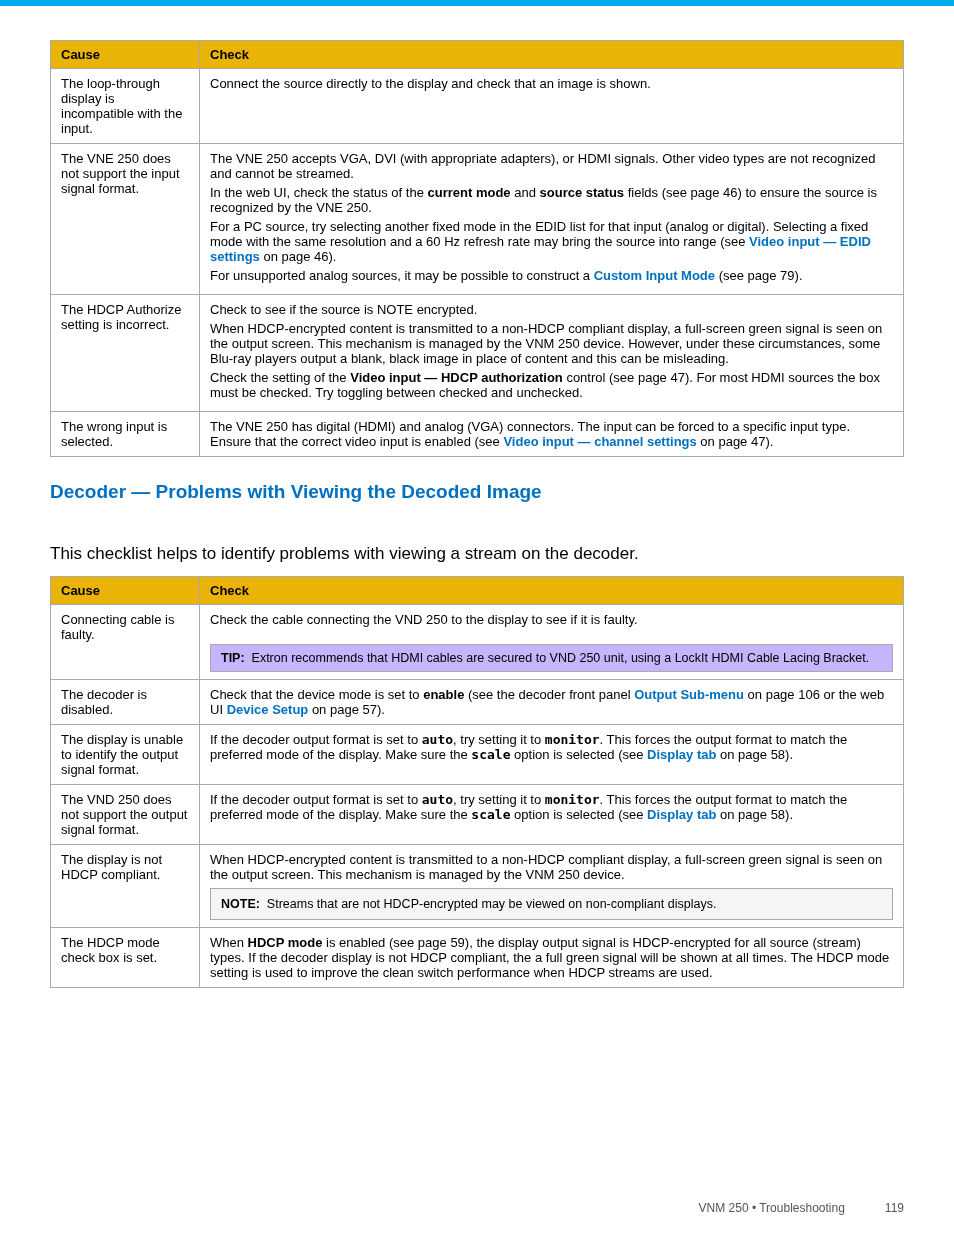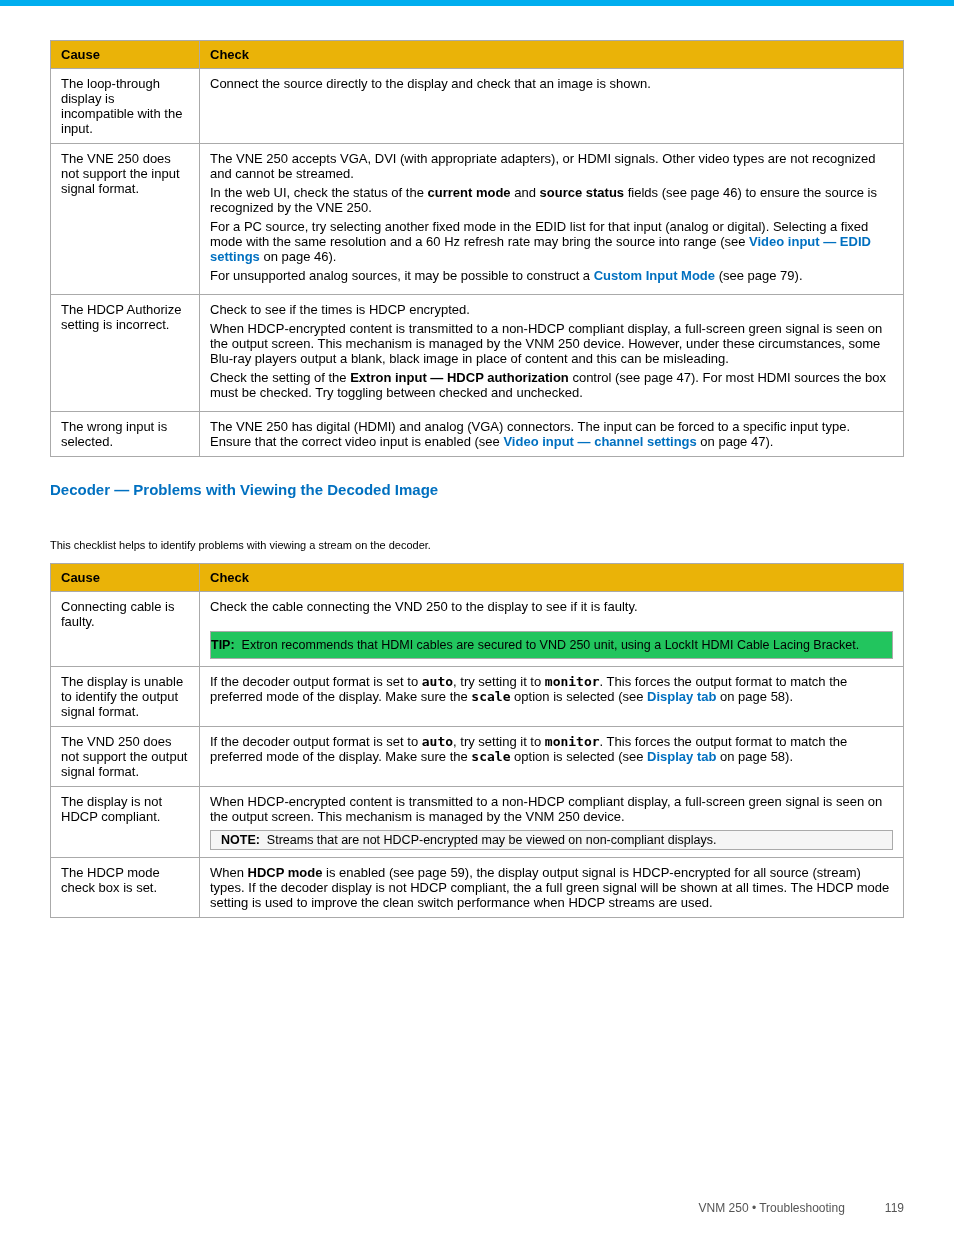--- a/index.html
+++ b/index.html
@@ -35,44 +35,44 @@
     td {
       padding: 7px 10px;
       border: 1px solid #aaa;
       vertical-align: top;
     }
     td.cause-col {
       width: 149px;
     }
     .section-heading {
       color: #0070c0;
-      font-size: 15px;
+      font-size: 19px;
       font-weight: bold;
       margin-bottom: 8px;
       margin-top: 10px;
     }
     .section-intro {
-      font-size: 11px;
+      font-size: 17px;
       margin-bottom: 12px;
       margin-top: 41px;
     }
     .bold { font-weight: bold; }
     .blue-link { color: #0070c0; font-weight: bold; }
     .tip-box {
       border: 1px solid #aaa;
-      background: #22c55e;
-      padding: 6px 0;
+      background: #c4b5fd;
+      padding: 6px 10px;
       margin-top: 17px;
       font-size: 12.5px;
     }
     .tip-label { font-weight: bold; }
     .note-box {
       border: 1px solid #aaa;
       background: #f5f5f5;
-      padding: 2px 10px;
+      padding: 8px 10px;
       margin-top: 6px;
       font-size: 12.5px;
     }
     .note-label { font-weight: bold; }
     .footer {
       position: absolute;
       bottom: 20px;
       left: 0;
       right: 0;
       display: flex;
@@ -111,23 +111,23 @@
         <p>The VNE 250 accepts VGA, DVI (with appropriate adapters), or HDMI signals. Other video types are not recognized and cannot be streamed.</p>
         <p>In the web UI, check the status of the <span class="bold">current mode</span> and <span class="bold">source status</span> fields (see page 46) to ensure the source is recognized by the VNE 250.</p>
         <p>For a PC source, try selecting another fixed mode in the EDID list for that input (analog or digital). Selecting a fixed mode with the same resolution and a 60 Hz refresh rate may bring the source into range (see <span class="blue-link">Video input — EDID settings</span> on page 46).</p>
         <p>For unsupported analog sources, it may be possible to construct a <span class="blue-link">Custom Input Mode</span> (see page 79).</p>
       </td>
     </tr>
 
     <tr>
       <td class="cause-col">The HDCP Authorize setting is incorrect.</td>
       <td>
-        <p>Check to see if the times is HDCP encrypted.</p>
+        <p>Check to see if the source is NOTE encrypted.</p>
         <p>When HDCP-encrypted content is transmitted to a non-HDCP compliant display, a full-screen green signal is seen on the output screen. This mechanism is managed by the VNM 250 device. However, under these circumstances, some Blu-ray players output a blank, black image in place of content and this can be misleading.</p>
-        <p>Check the setting of the <span class="bold">Extron input — HDCP authorization</span> control (see page 47). For most HDMI sources the box must be checked. Try toggling between checked and unchecked.</p>
+        <p>Check the setting of the <span class="bold">Video input — HDCP authorization</span> control (see page 47). For most HDMI sources the box must be checked. Try toggling between checked and unchecked.</p>
       </td>
     </tr>
 
     <tr>
       <td class="cause-col">The wrong input is selected.</td>
       <td>
         The VNE 250 has digital (HDMI) and analog (VGA) connectors. The input can be forced to a specific input type. Ensure that the correct video input is enabled (see <span class="blue-link">Video input — channel settings</span> on page 47).
       </td>
     </tr>
   </tbody>
@@ -148,20 +148,26 @@
     <tr>
       <td class="cause-col">Connecting cable is faulty.</td>
       <td>
         <p>Check the cable connecting the VND 250 to the display to see if it is faulty.</p>
         <div class="tip-box">
           <span class="tip-label">TIP:</span>&nbsp;&nbsp;Extron recommends that HDMI cables are secured to VND 250 unit, using a LockIt HDMI Cable Lacing Bracket.
         </div>
       </td>
     </tr>
 
+    <tr>
+      <td class="cause-col">The decoder is disabled.</td>
+      <td>
+        Check that the device mode is set to <span class="bold">enable</span> (see the decoder front panel <span class="blue-link">Output Sub-menu</span> on page 106 or the web UI <span class="blue-link">Device Setup</span> on page 57).
+      </td>
+    </tr>
 
     <tr>
       <td class="cause-col">The display is unable to identify the output signal format.</td>
       <td>
         If the decoder output format is set to <span class="bold"><code>auto</code></span>, try setting it to <span class="bold"><code>monitor</code></span>. This forces the output format to match the preferred mode of the display. Make sure the <span class="bold"><code>scale</code></span> option is selected (see <span class="blue-link">Display tab</span> on page 58).
       </td>
     </tr>
 
     <tr>
       <td class="cause-col">The VND 250 does not support the output signal format.</td>

